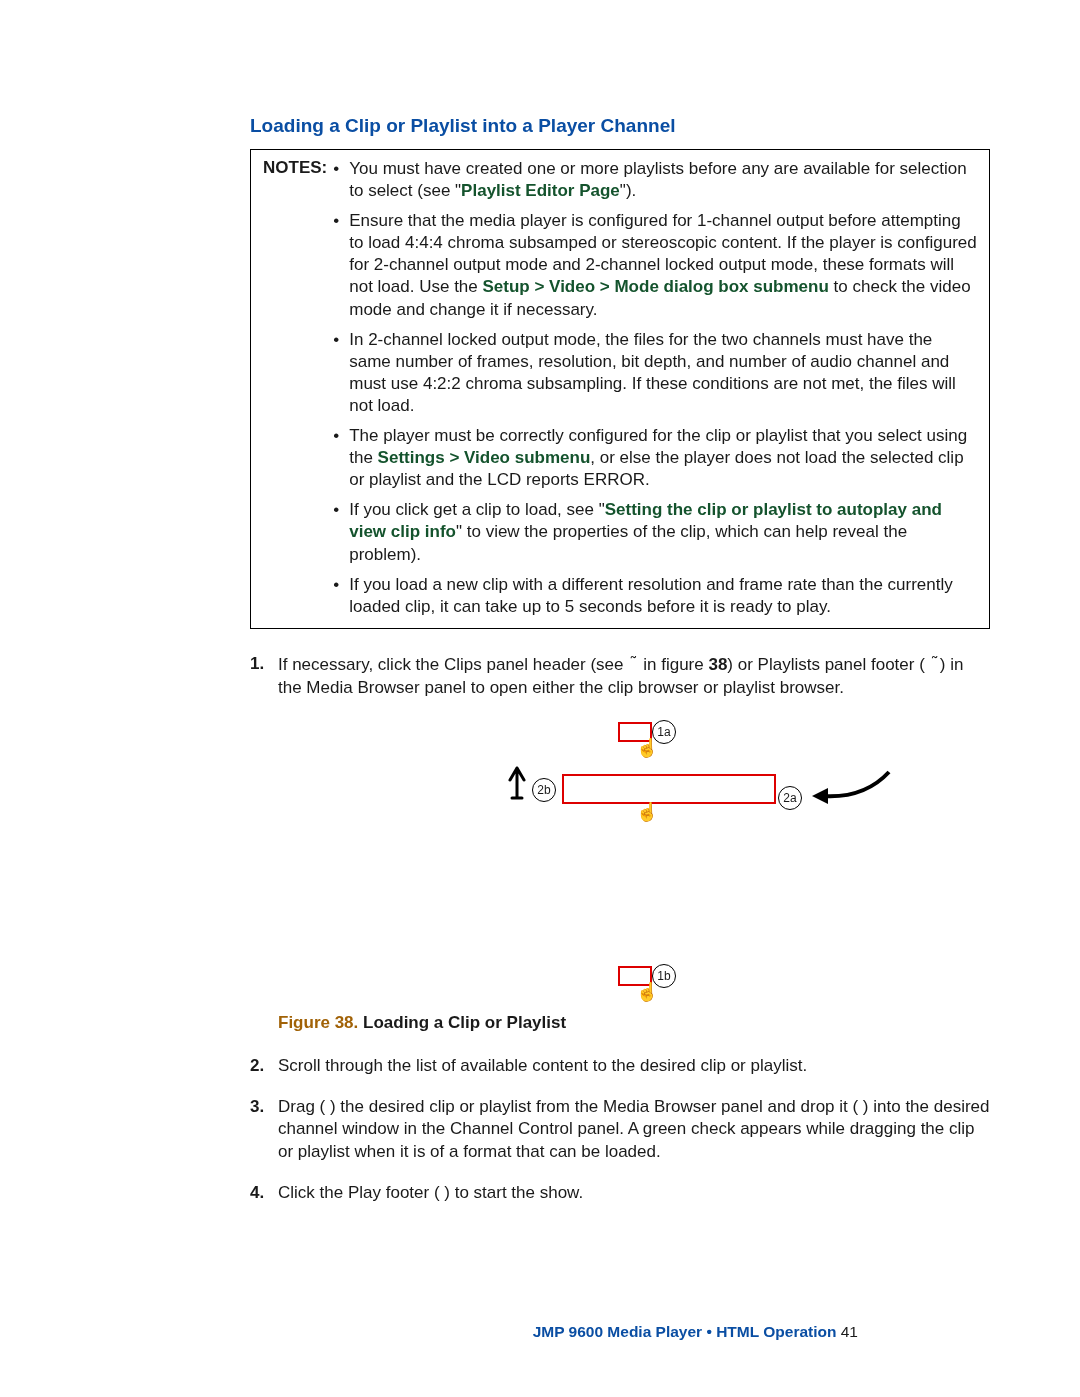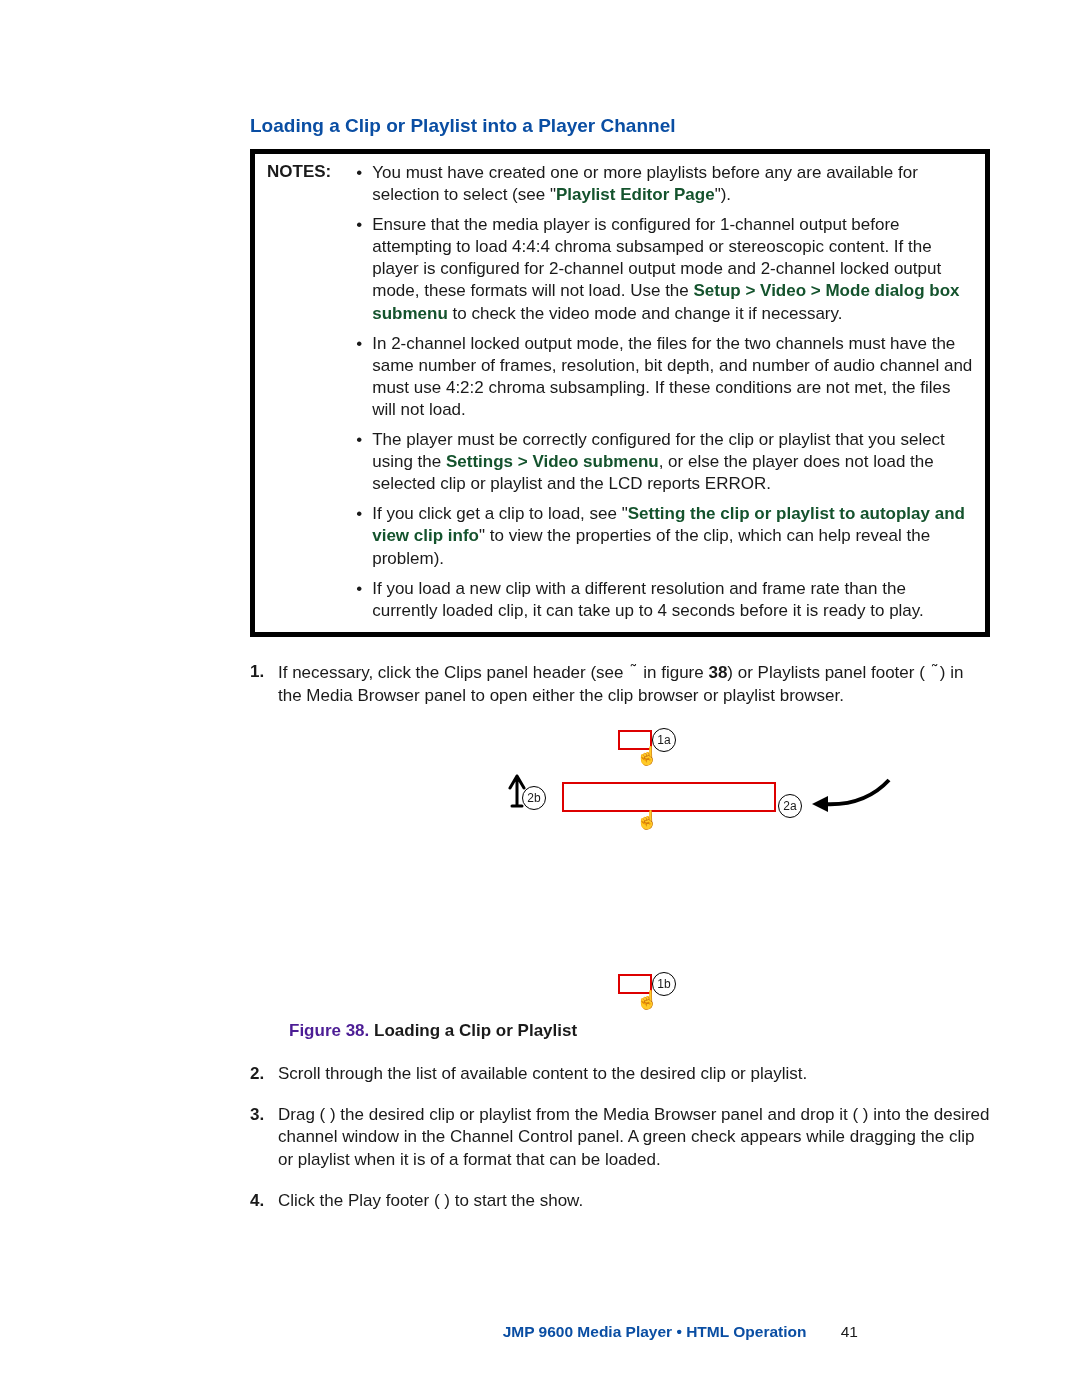--- a/index.html
+++ b/index.html
@@ -16,26 +16,25 @@
     box-sizing: border-box;
     padding: 115px 90px 58px 250px;
   }
   h2.section-title {
     color: #0a4ea3;
     font-weight: 700;
     font-size: 19px;
     margin: 0 0 12px 0;
   }
   .notes-box {
-    border: 5px solid #000000;
+    border: 1px solid #000000;
     padding: 8px 12px 10px 12px;
     margin-bottom: 24px;
     display: flex;
     align-items: flex-start;
-    gap: 19px;
   }
   .notes-label {
     font-weight: 700;
     white-space: nowrap;
     margin-right: 4px;
     padding-top: 0;
   }
   .notes-list {
     list-style: none;
     margin: 0;
@@ -99,34 +98,34 @@
   }
   .hand {
     position: absolute;
     font-size: 18px;
     color: #000;
   }
   .figure-caption {
     font-weight: 700;
     margin: 0 0 20px 0;
   }
-  .figure-caption .blue { color: #4c1d95; margin-left: 11px; }
+  .figure-caption .blue { color: #a16207; }
   .footer {
     position: absolute;
     bottom: 56px;
     left: 0;
     width: 1080px;
     padding-right: 222px;
     box-sizing: border-box;
     text-align: right;
     color: #0a4ea3;
     font-weight: 700;
     font-size: 15.5px;
   }
-  .footer .pnum { margin-left: 30px; color: #1a1a1a; font-weight: 400; }
+  .footer .pnum { color: #1a1a1a; font-weight: 400; }
   b { font-weight: 700; }
   .arrow-left {
     position: absolute;
   }
   .arrow-up {
     position: absolute;
   }
   .callout-spacer {
     position: absolute;
     display: flex;
@@ -150,42 +149,42 @@
       <li>
         <span>Ensure that the media player is configured for 1-channel output before attempting to load 4:4:4 chroma subsamped or stereoscopic content. If the player is configured for 2-channel output mode and 2-channel locked output mode, these formats will not load. Use the </span><span class="blue-bold">Setup &gt; Video &gt; Mode dialog box submenu</span><span> to check the video mode and change it if necessary.</span>
       </li>
       <li>In 2-channel locked output mode, the files for the two channels must have the same number of frames, resolution, bit depth, and number of audio channel and must use 4:2:2 chroma subsampling. If these conditions are not met, the files will not load.</li>
       <li>
         <span>The player must be correctly configured for the clip or playlist that you select using the </span><span class="blue-bold">Settings &gt; Video submenu</span><span>, or else the player does not load the selected clip or playlist and the LCD reports ERROR.</span>
       </li>
       <li>
         <span>If you click get a clip to load, see "</span><span class="blue-bold">Setting the clip or playlist to autoplay and view clip info</span><span>" to view the properties of the clip, which can help reveal the problem).</span>
       </li>
-      <li>If you load a new clip with a different resolution and frame rate than the currently loaded clip, it can take up to 4 seconds before it is ready to play.</li>
+      <li>If you load a new clip with a different resolution and frame rate than the currently loaded clip, it can take up to 5 seconds before it is ready to play.</li>
     </ul>
   </div>
 
   <ol class="steps">
     <li>
       <span class="num">1.</span>
       <span>If necessary, click the Clips panel header (see </span><span style="font-family:monospace;">˜</span><span> in figure </span><b>38</b><span>) or Playlists panel footer ( </span><span style="font-family:monospace;">˜</span><span>) in the Media Browser panel to open either the clip browser or playlist browser.</span>
 
       <div class="figure-area">
 
         <div class="callout" style="left:340px; top:6px;">
           <div class="redbox" style="width:30px; height:16px;"></div>
           <div class="circlelabel">1a</div>
         </div>
         <span class="hand" style="left:358px; top:22px;">☝</span>
 
         <svg class="arrow-up" style="left:224px; top:46px;" width="30" height="40">
           <path d="M15 38 L15 12 M15 8 L8 20 M15 8 L22 20 M10 38 L20 38" stroke="#000" stroke-width="3" fill="none" stroke-linecap="round"></path>
         </svg>
 
-        <div class="callout-spacer" style="left:244px; top:64px;align-items:flex-end;">
+        <div class="callout-spacer" style="left:254px; top:64px;align-items:flex-end;">
           <div class="circlelabel">2b</div>
         </div>
 
         <div class="redbox" style="position:absolute; left:284px; top:60px; width:210px; height:26px;"></div>
         <span class="hand" style="left:358px; top:86px;">☝</span>
 
         <div class="callout-spacer" style="left:500px; top:72px;">
           <div class="circlelabel">2a</div>
         </div>
 

